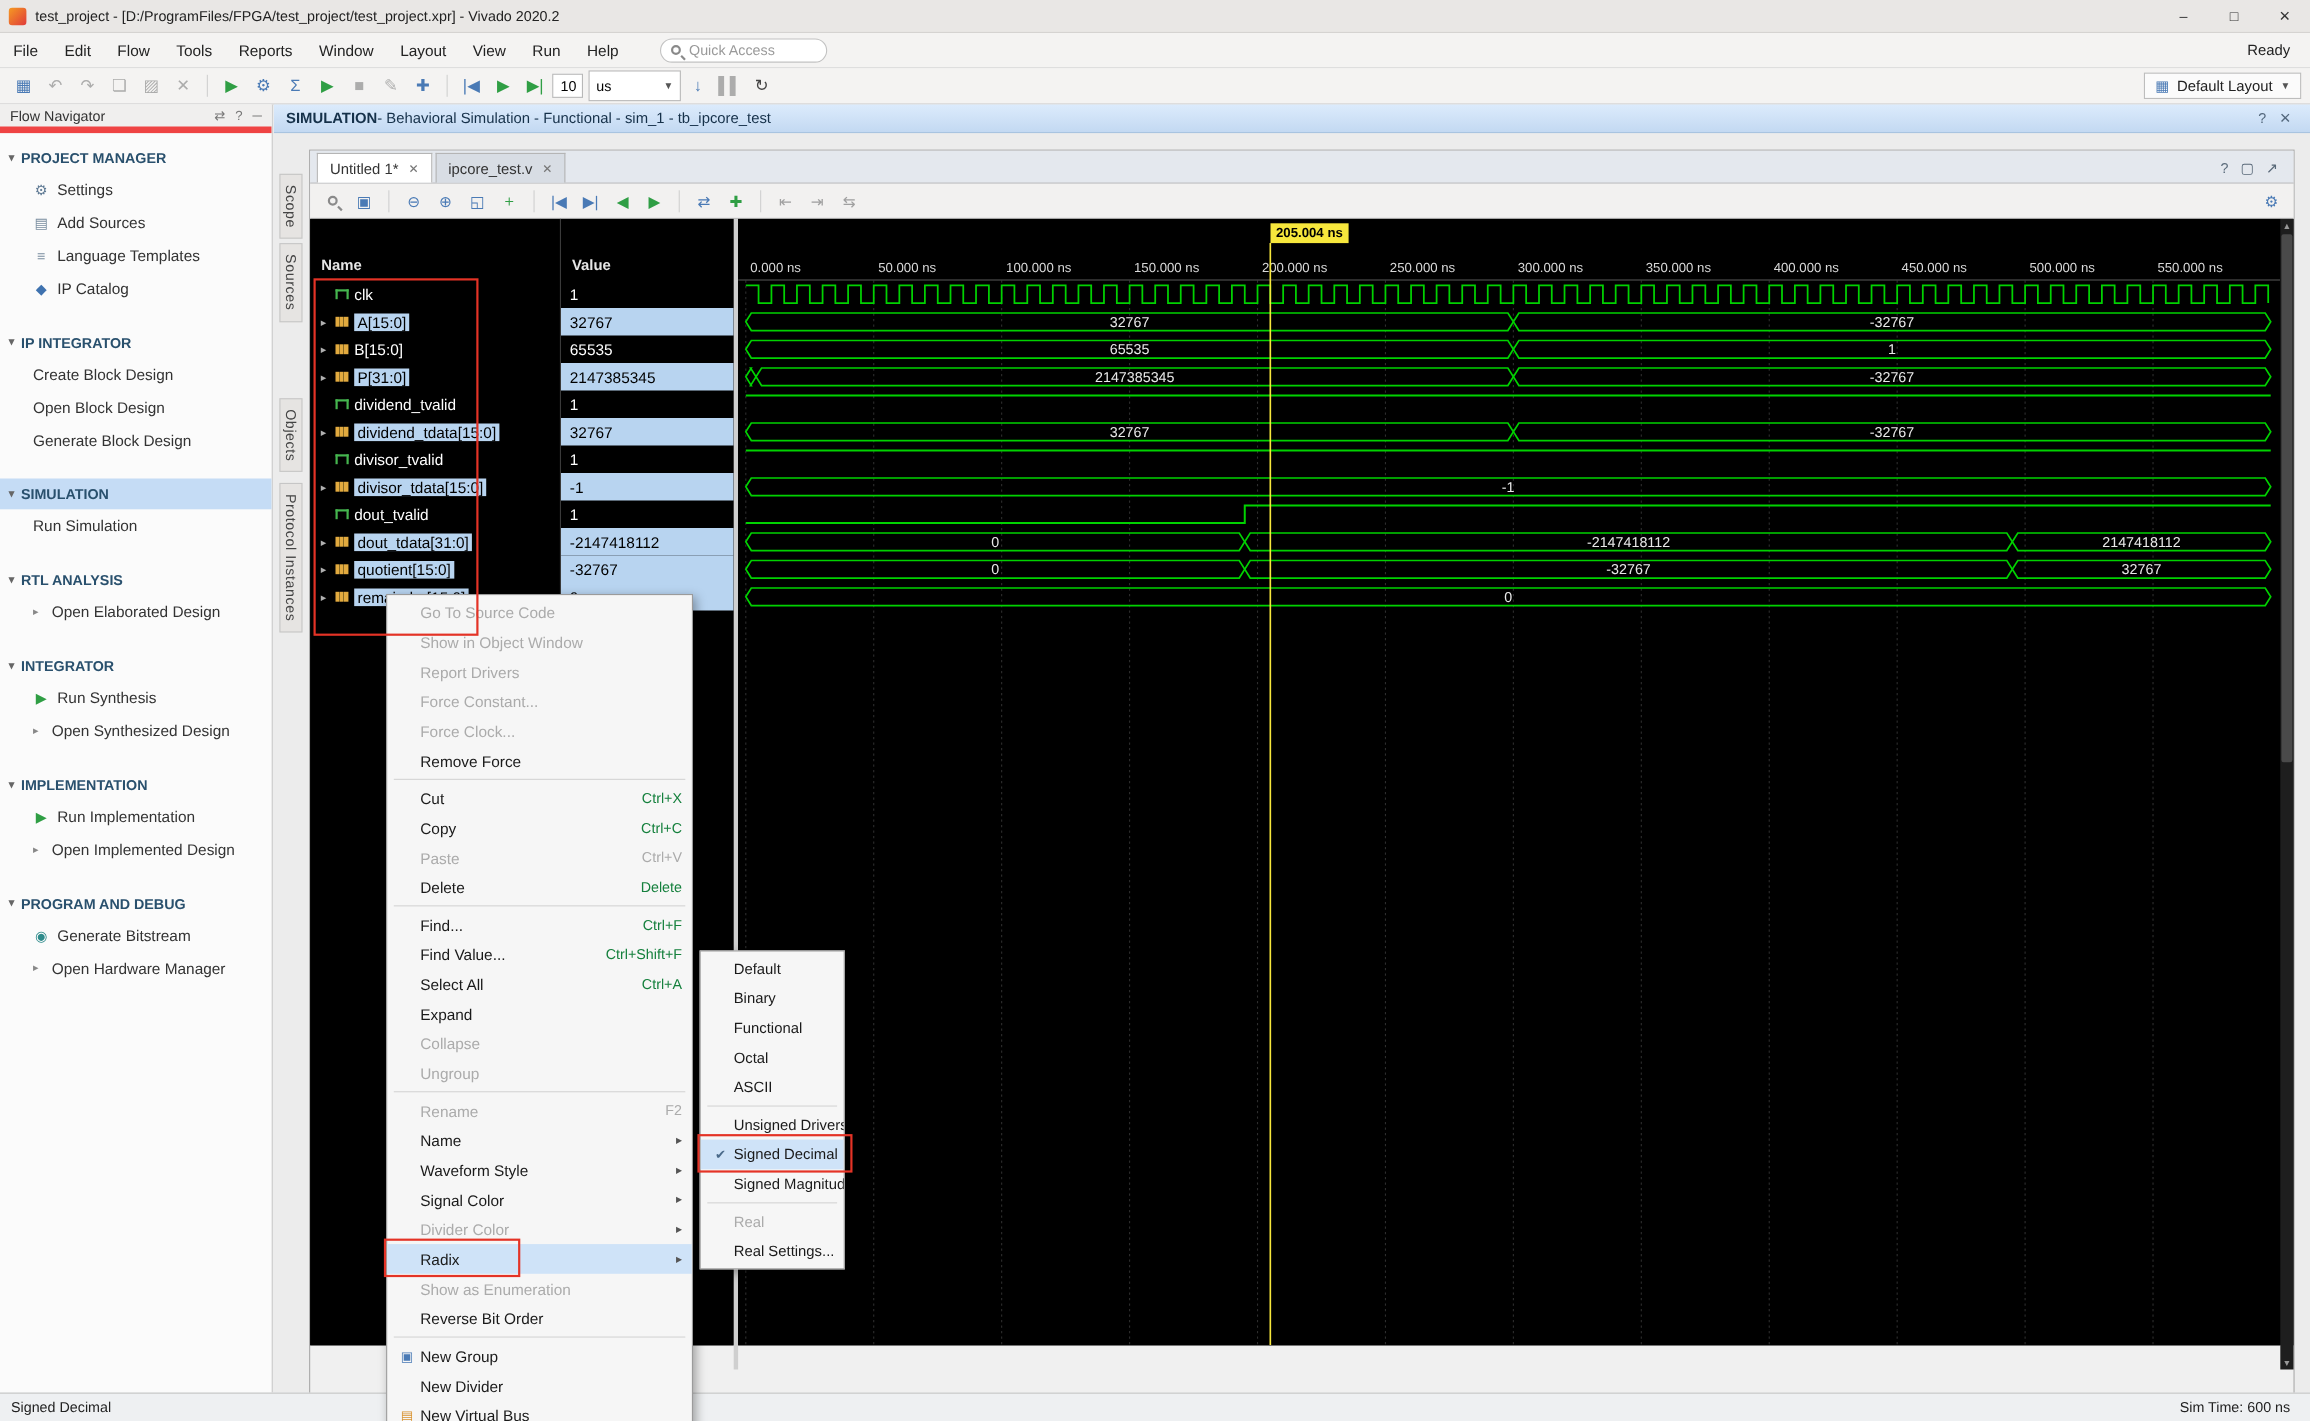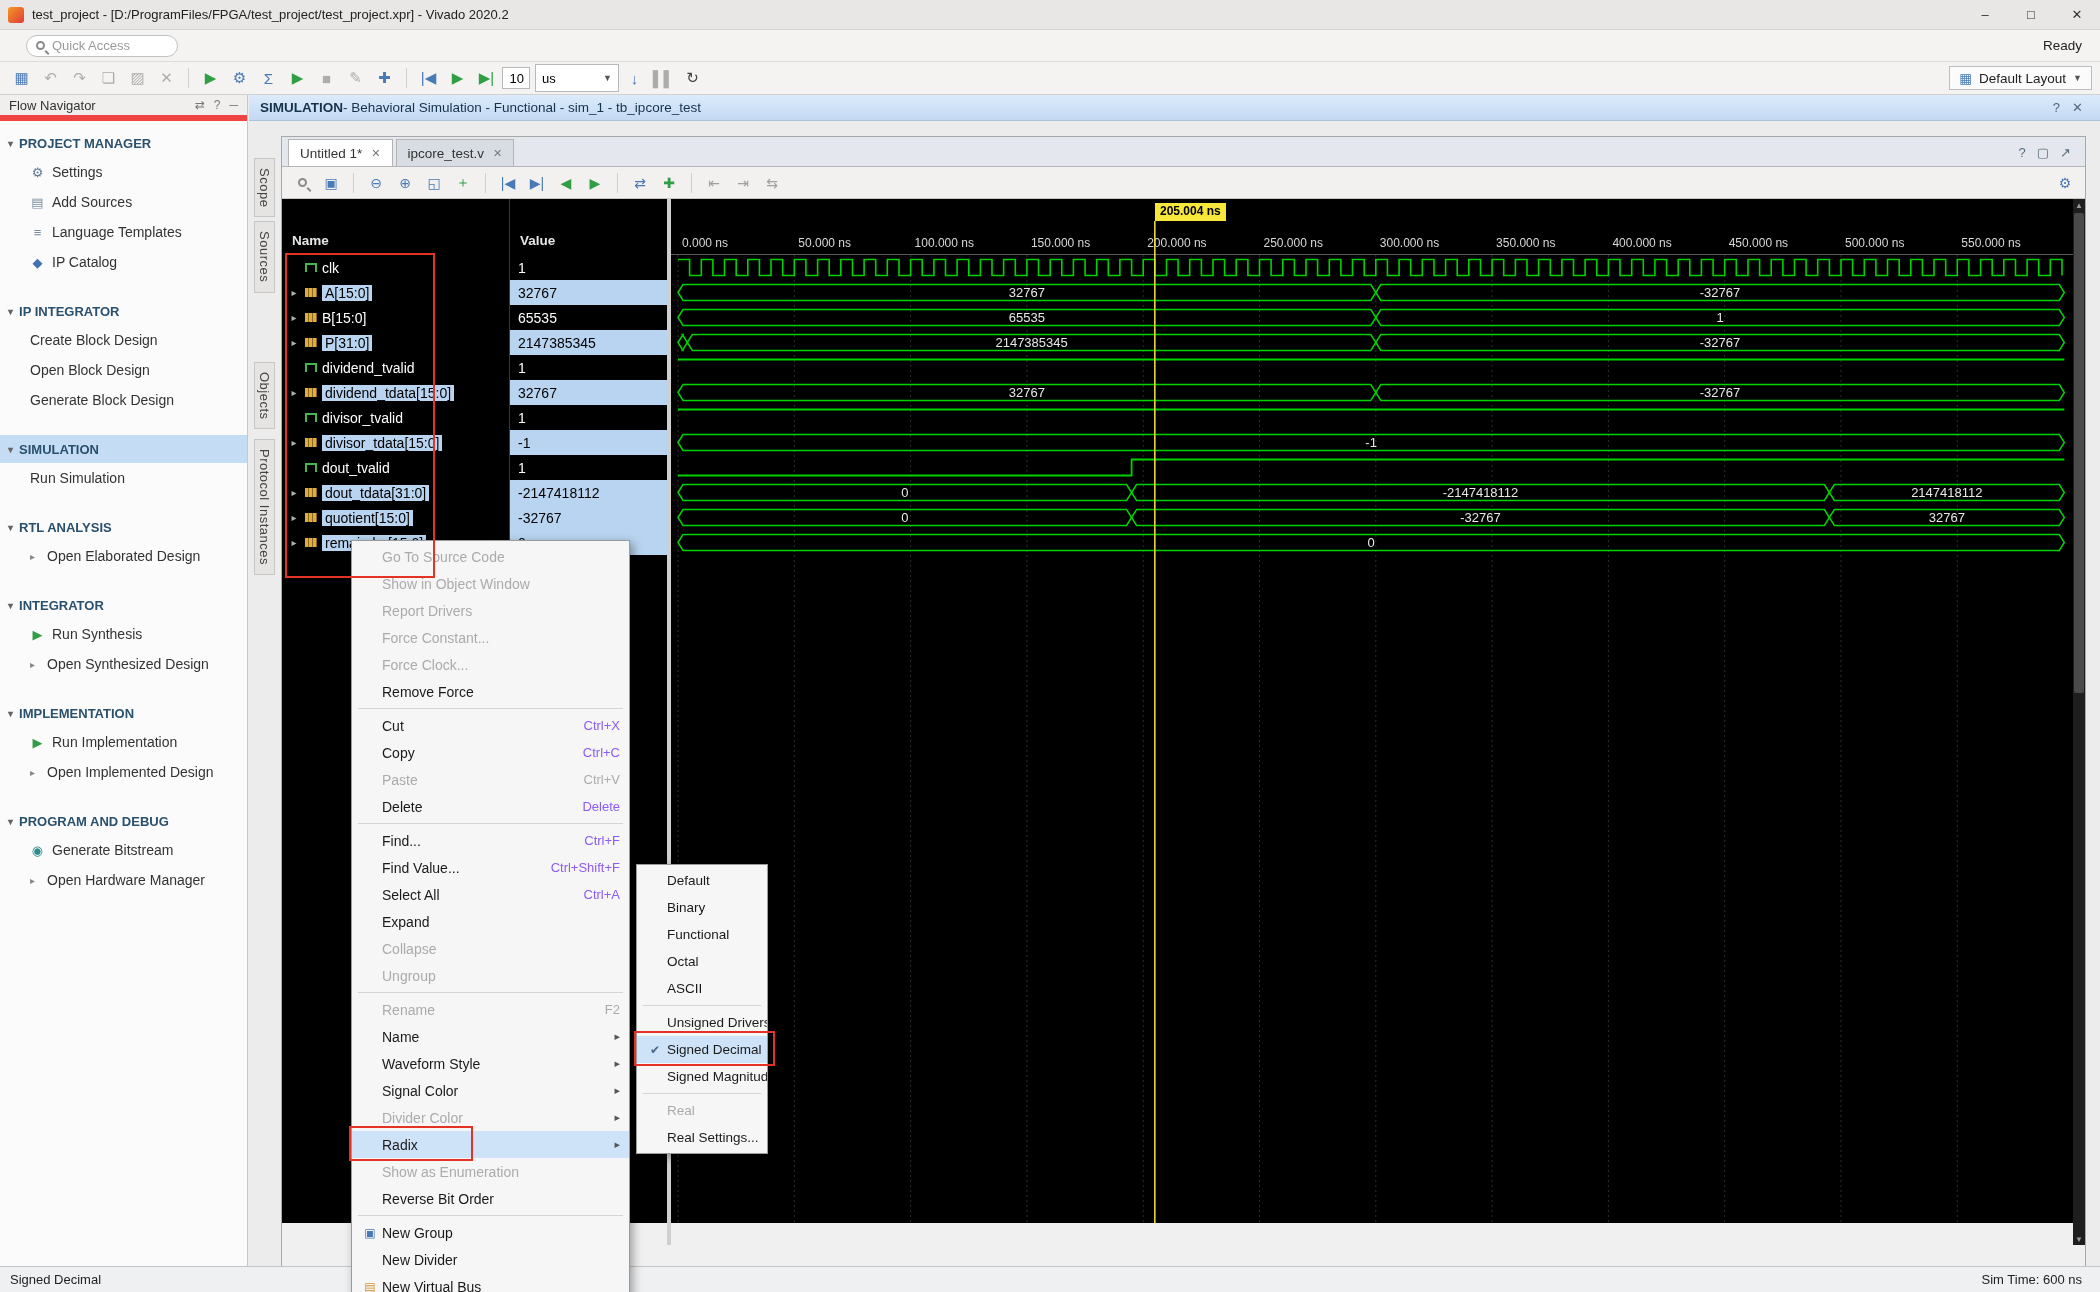--- a/index.html
+++ b/index.html
@@ -102,21 +102,21 @@
   .ctxmenu{position:absolute;background:#f6f6f6;border:1px solid #9b9b9b;box-shadow:3px 3px 9px rgba(0,0,0,.35);font-size:14px;padding:2px 0;overflow:hidden}
   #contextmenu{left:351px;top:540px;width:279px;height:760px;z-index:50}
   #submenu{left:636px;top:864px;width:132px;z-index:60;font-size:13.5px}
   .cm-item{height:27px;display:flex;align-items:center;padding:0 9px 0 6px;color:#1a1a1a;white-space:nowrap}
   .cm-item.hl{background:#cfe3f8}
   .cm-item.disabled{color:#ababab}
   .cm-gutter{width:24px;text-align:center;font-size:12px;flex:none}
   .cm-gutter.check{color:#4a6a8a}
   .cm-gutter.icon-group{color:#4a7ab5}
   .cm-gutter.icon-bus{color:#d8922e}
-  .cm-short{margin-left:auto;color:#8b5cf6;font-size:13px}
+  .cm-short{margin-left:auto;color:#15803d;font-size:13px}
   .cm-item.disabled .cm-short{color:#ababab}
   .cm-arrow{margin-left:auto;color:#555;font-size:11px}
   .cm-sep{height:1px;background:#d4d4d4;margin:3px 6px}
 
   
   .red-box{position:absolute;border:2px solid #e43326;z-index:100;pointer-events:none;background:transparent}
   #rb-names{left:285px;top:253px;width:150px;height:325px}
   #rb-radix{left:349px;top:1126px;width:124px;height:35px}
   #rb-signed{left:634px;top:1031px;width:141px;height:35px}
 </style>
@@ -129,20 +129,32 @@
     <span id="vivado-logo"></span>
     <span id="title-text">test_project - [D:/ProgramFiles/FPGA/test_project/test_project.xpr] - Vivado 2020.2</span>
     <div id="win-btns">
       <span class="win-btn">–</span>
       <span class="win-btn">□</span>
       <span class="win-btn">✕</span>
     </div>
   </div>
 
   <div id="menubar">
+    <div id="menu-items" style="display:flex">
+        <span class="menu-item">File</span>
+        <span class="menu-item">Edit</span>
+        <span class="menu-item">Flow</span>
+        <span class="menu-item">Tools</span>
+        <span class="menu-item">Reports</span>
+        <span class="menu-item">Window</span>
+        <span class="menu-item">Layout</span>
+        <span class="menu-item">View</span>
+        <span class="menu-item">Run</span>
+        <span class="menu-item">Help</span>
+      </div>
     <div id="qa-box">
       <span class="mag"></span>
       <span>Quick Access</span>
     </div>
     <span id="ready-label">Ready</span>
   </div>
 
   <div id="toolbar">
     <span id="tb-icons-a" style="display:flex;align-items:center;gap:2px">
         <span class="tb-icon" style="color: rgb(74, 122, 181);">▦</span>

